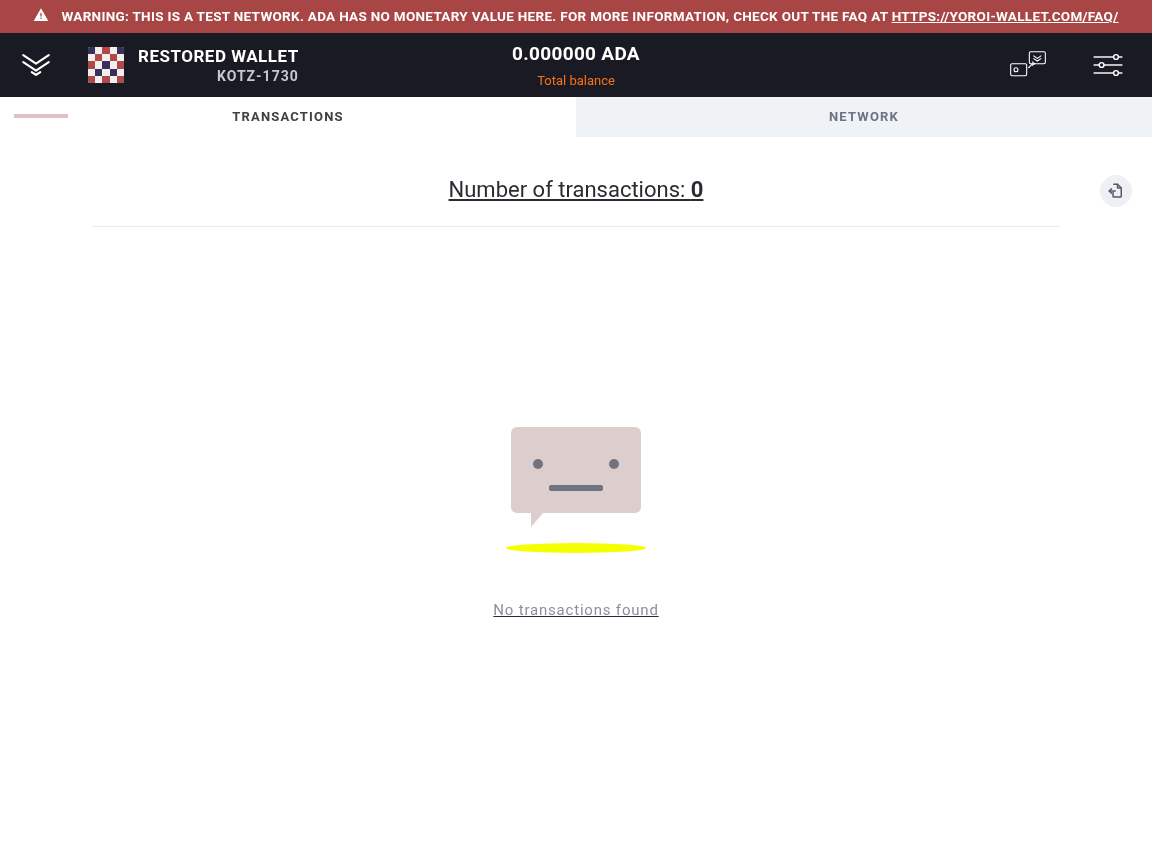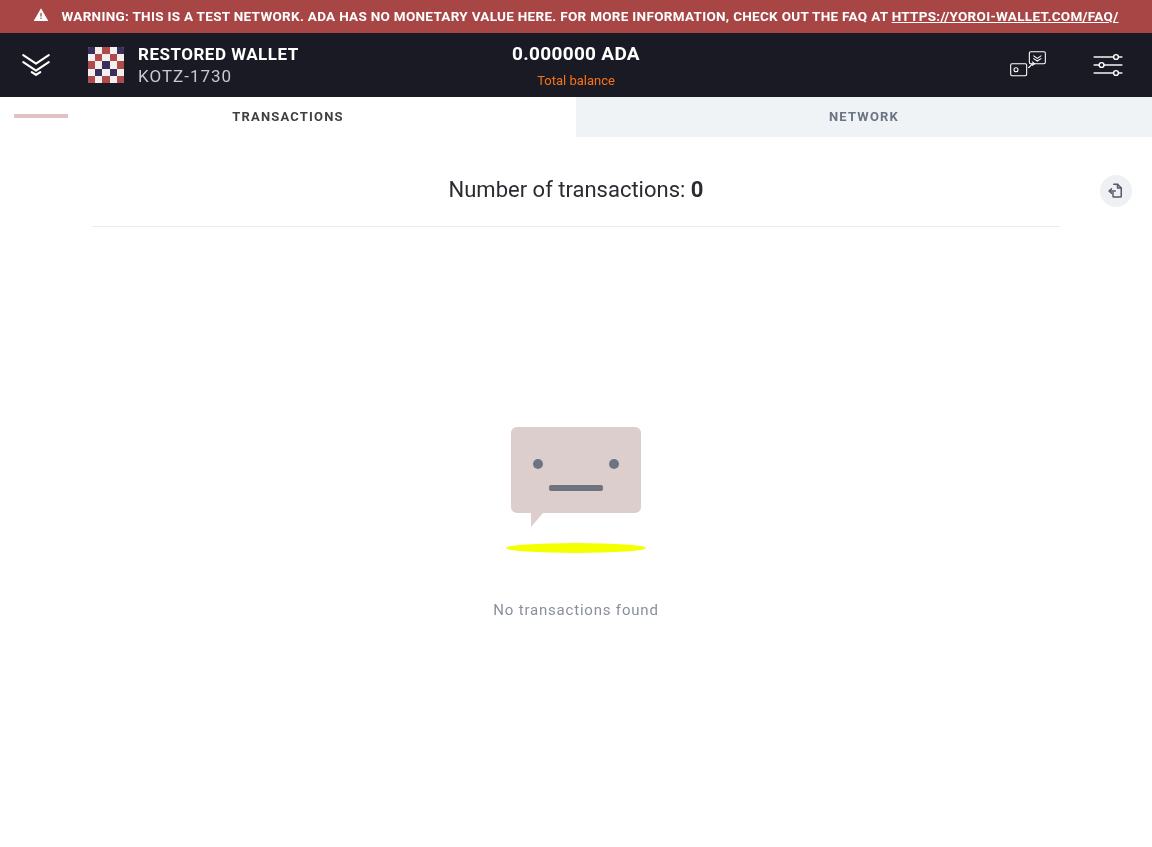--- a/index.html
+++ b/index.html
@@ -42,23 +42,23 @@
     width:36px; height:36px;
     background:#F2EFEE;
     position:relative;
     border-radius:2px;
     display:grid;
     grid-template-columns:repeat(5,1fr);
     grid-template-rows:repeat(5,1fr);
     overflow:hidden;
   }
   .blocky div{ width:100%; height:100%; }
-  .wallet-info { display:flex; flex-direction:column; gap:2px; }
+  .wallet-info { display:flex; flex-direction:column; gap:2px;align-items:flex-end; }
   .wallet-name { font-weight:700; letter-spacing:.5px; font-size:17px; text-transform:uppercase; color:#fff;}
-  .wallet-id   { font-size:17px; letter-spacing:1px; color:#C8C8CE; font-weight:400; text-transform:uppercase;}
+  .wallet-id   { font-size:14px; letter-spacing:1px; color:#C8C8CE; font-weight:700; text-transform:uppercase;}
   .bal {
     position:absolute; left:50%; top:50%; transform:translate(-50%,-50%);
     text-align:center;
   }
   .bal-main { font-size:19px; font-weight:700; letter-spacing:.3px; }
   .bal-sub  { font-size:13px; color:#f97316; margin-top:8px; }
   .hdr-right { margin-left:auto; display:flex; gap:40px; align-items:center; }
   .hdr-icon { width:40px; height:36px; display:flex; align-items:center; justify-content:center; cursor:pointer; }
 
   
@@ -73,21 +73,21 @@
   
   .tabs { display:flex; background:#F0F3F5; height:40px; }
   .tab {
     flex:1; display:flex; align-items:center; justify-content:center;
     font-size:13px; font-weight:700; letter-spacing:1.2px; color:#6B7384;
     cursor:pointer;
   }
   .tab.active { background:#fff; color:#404040; }
 
   
-  .body { padding:40px 25px 0; position:relative; }
+  .body { padding:40px 25px 0; position:relative;text-decoration:underline; }
   .txcount { text-align:center; font-size:22px; }
   .txcount b { font-weight:700; }
   .hr { height:1px; background:#E9EBF0; margin:24px auto 0; width: 968px; }
 
   .export-btn{
     position:absolute; right:20px; top:38px;
     width:32px; height:32px; border-radius:50%; background:#EFF0F3;
     display:flex; align-items:center; justify-content:center; cursor:pointer;
   }
 

